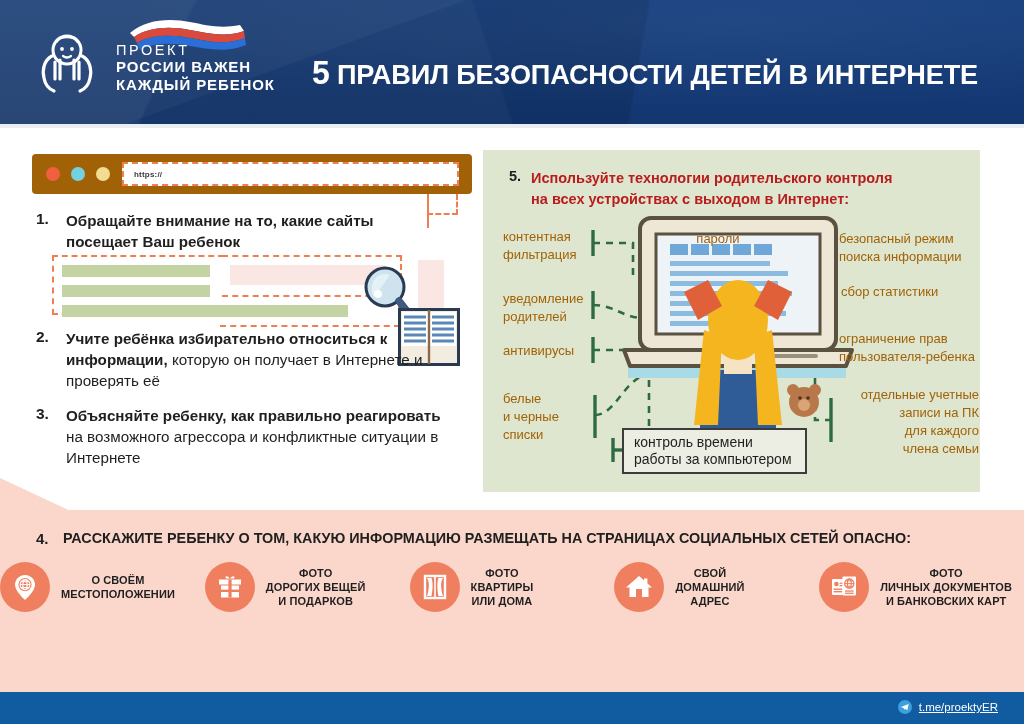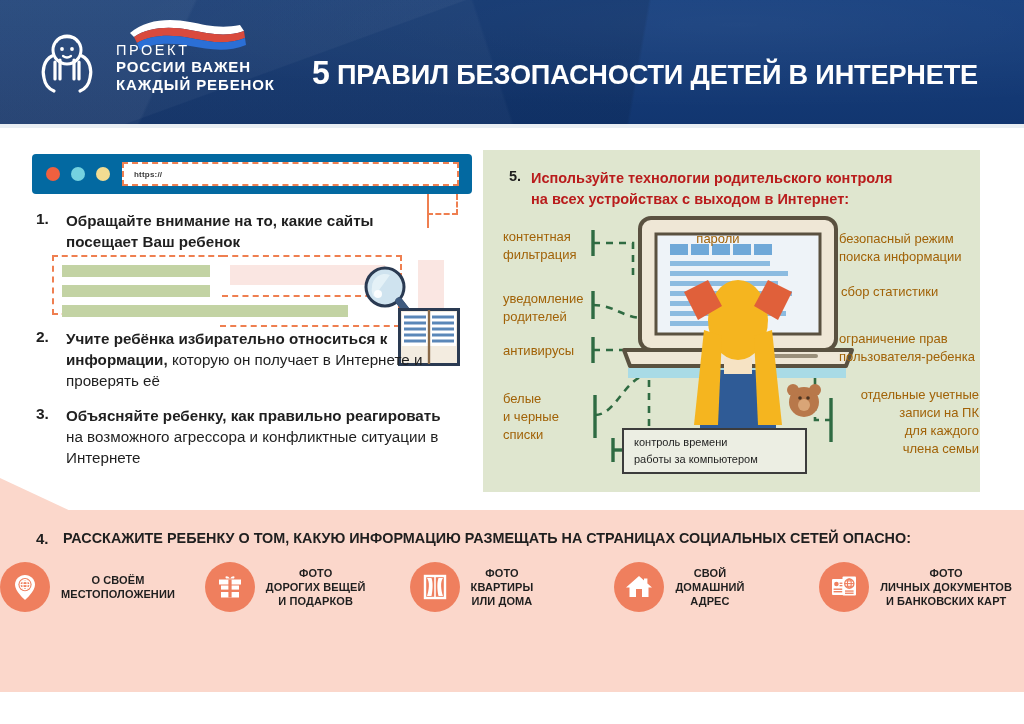--- a/index.html
+++ b/index.html
@@ -59,21 +59,21 @@
 
   
   .left-panel {
     position: absolute; left: 0px; top: 128px; width: 484px; height: 392px;
     background: #ffffff;
   }
 
   
   .browser {
     position: absolute; left: 32px; top: 26px; width: 440px; height: 40px;
-    background: #0369a1; border-radius: 4px;
+    background: #a16207; border-radius: 4px;
   }
   .dot { position: absolute; top: 13px; width: 14px; height: 14px; border-radius: 50%; }
   .dot1 { left: 14px; background: #f0603f; }
   .dot2 { left: 39px; background: #74d2e0; }
   .dot3 { left: 64px; background: #f2dc92; }
   .urlbar {
     position: absolute; left: 90px; top: 8px; width: 337px; height: 24px;
     background: #ffffff; border: 2px dashed #ef7f50;
     display: flex; align-items: center; padding-left: 10px;
   }
@@ -147,21 +147,21 @@
 
   .laptop-svg { position: absolute; left: 135px; top: 60px; width: 240px; height: 230px; }
   .dash-svg { position: absolute; left: 0; top: 0; width: 497px; height: 342px; pointer-events:none; }
 
   .timebox {
     position: absolute; left: 139px; top: 278px; width: 185px; height: 46px;
     background: #eceee3; border: 2px solid #3c3c3c;
     display: flex; flex-direction: column; justify-content: center;
     padding-left: 10px;
   }
-  .timebox span { font-size: 11px; color: #1f1f1f; line-height: 17px; }
+  .timebox span { font-size: 14px; color: #1f1f1f; line-height: 17px; }
 
   
   .bottom {
     position: absolute; left: 0; top: 510px; width: 1024px; height: 182px;
     background: #fbd7cb;
   }
   .rule4 { position: absolute; left: 36px; top: 20px; display: flex; gap: 14px; }
   .rule4 .rnum { font-weight: 700; font-size: 15px; color: #1f1f1f; }
   .rule4 .rtxt {
     font-weight: 700; font-size: 14.6px; color: #1f1f1f; white-space: nowrap;
@@ -547,14 +547,23 @@
           </svg>
         </div>
         <div class="icon-caption" style="white-space:pre-line;">ФОТО
 ЛИЧНЫХ ДОКУМЕНТОВ
 И БАНКОВСКИХ КАРТ</div>
       </div>
 
     </div>
   </div>
 
+  <div class="footer">
+    <a class="footer-link" href="#">
+      <svg class="tg-icon" viewBox="0 0 16 16">
+        <circle cx="8" cy="8" r="8" fill="#3aa0e0"></circle>
+        <path d="M3.4 8.1 L12.2 4.6 L10.8 11.8 L8.2 9.9 L6.9 11.2 L6.7 9.4 Z" fill="#ffffff"></path>
+      </svg>
+      <span>t.me/proektyER</span>
+    </a>
+  </div>
 
 </div>
 
 </body></html>

